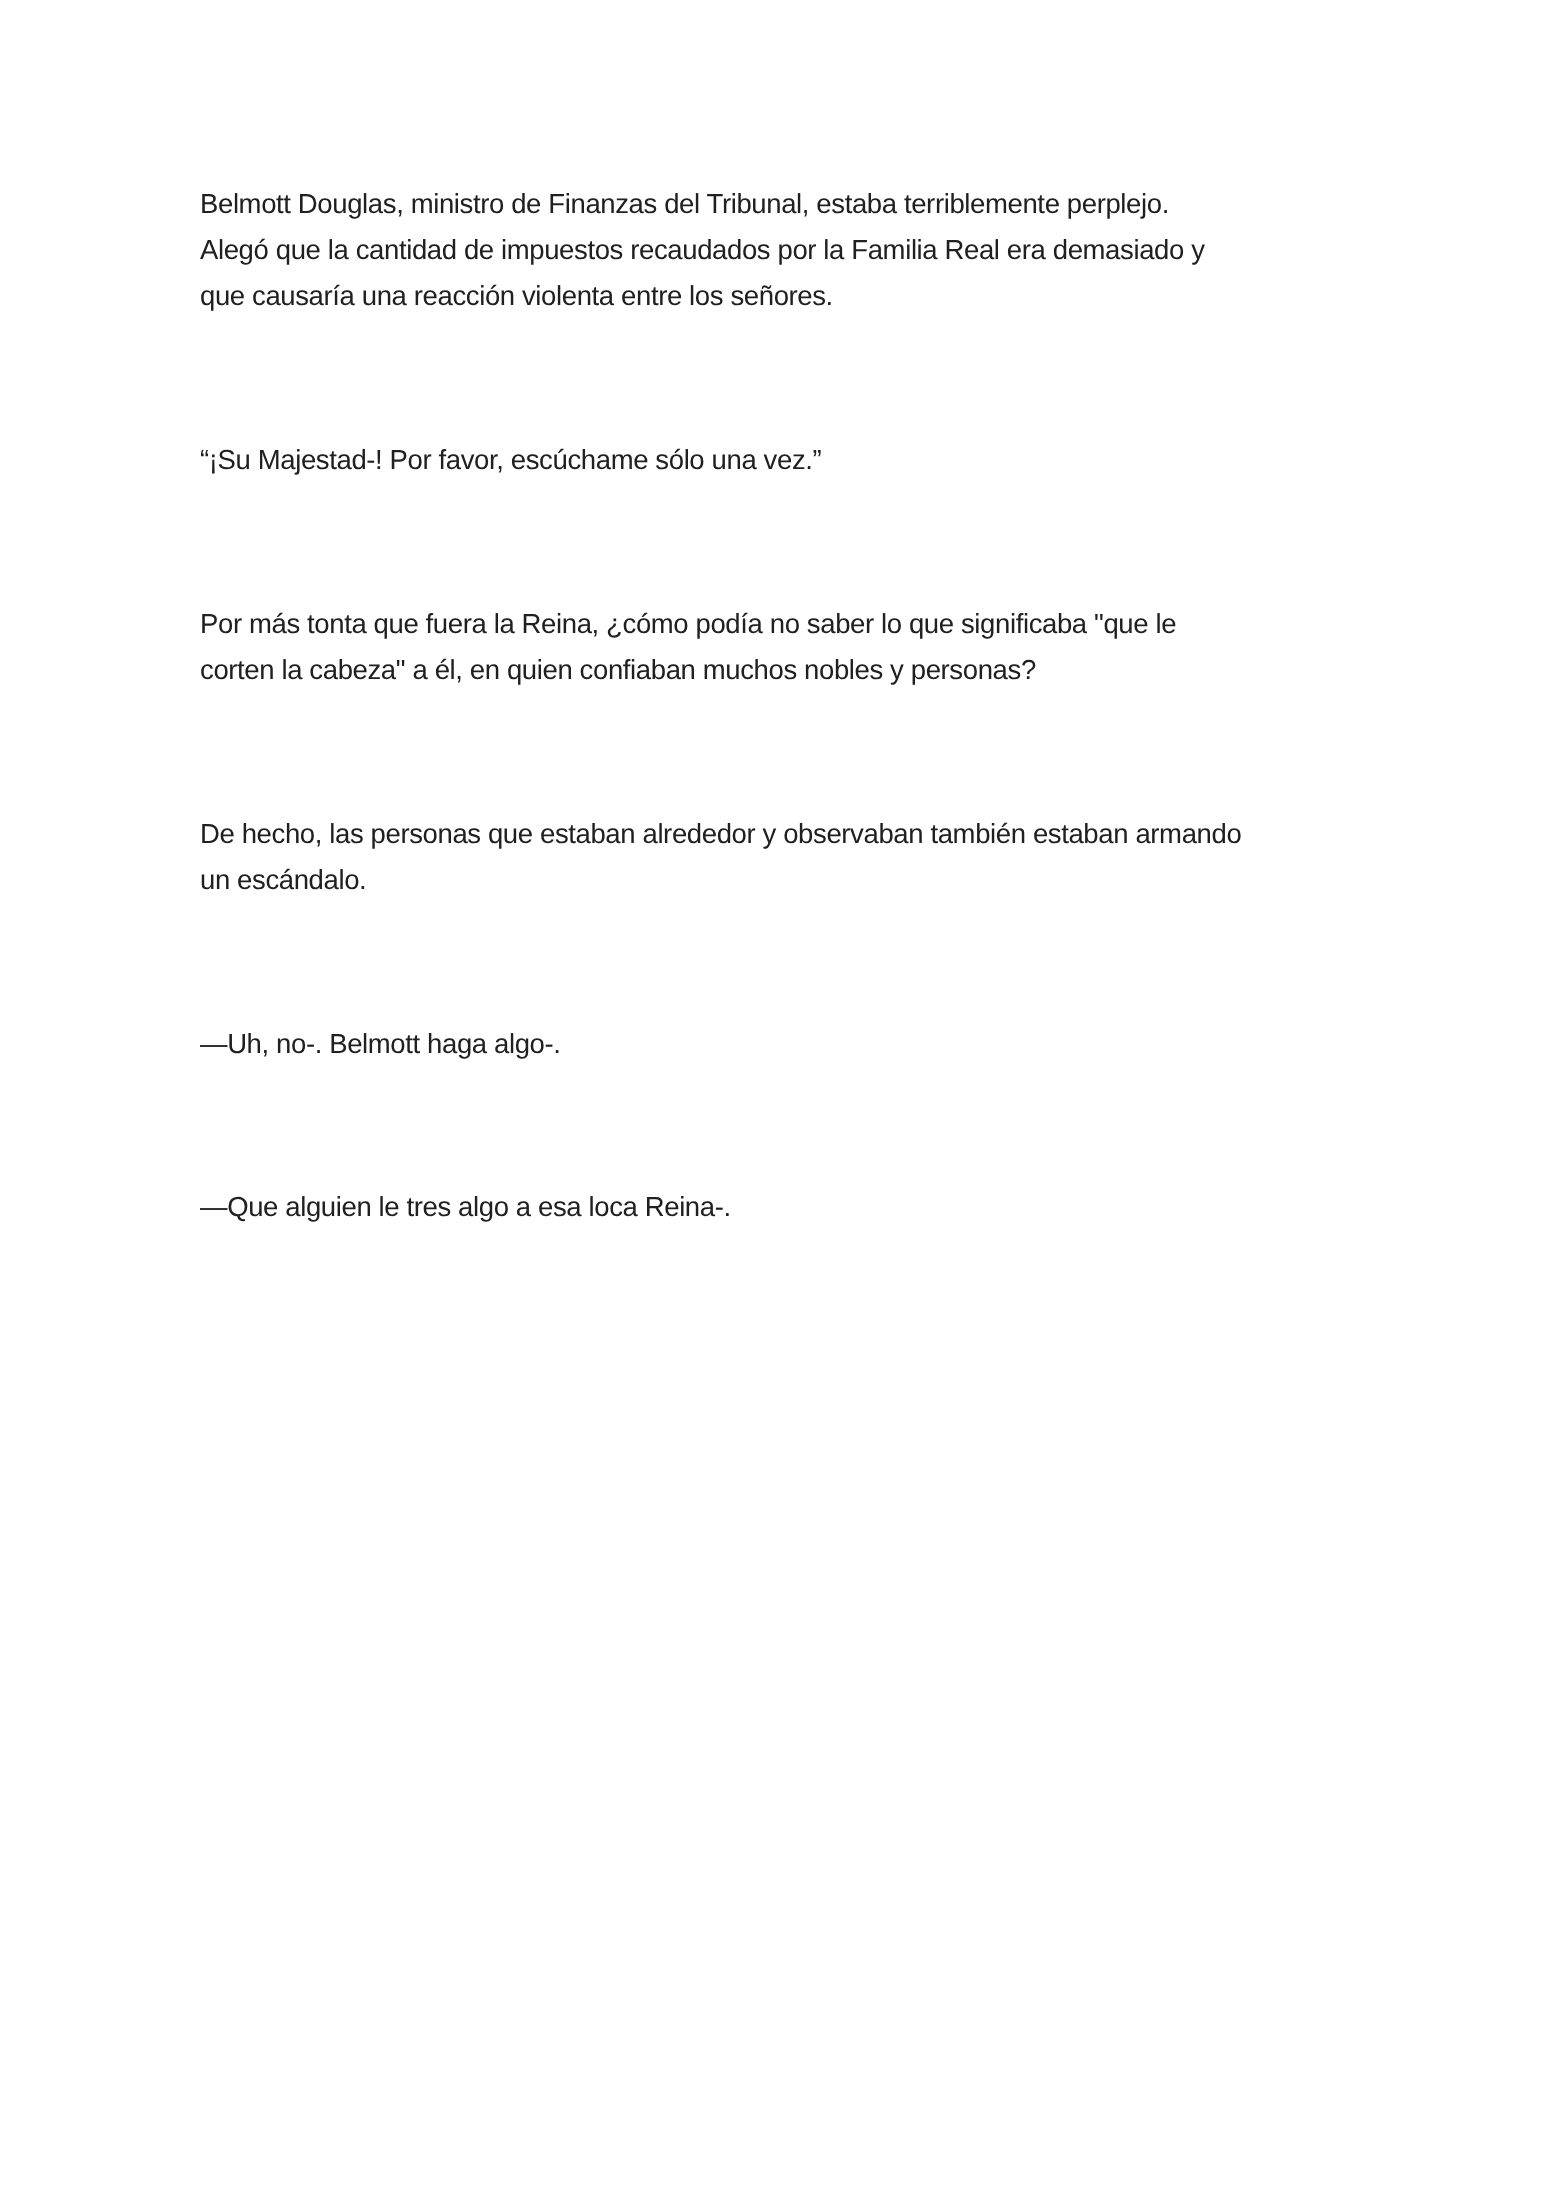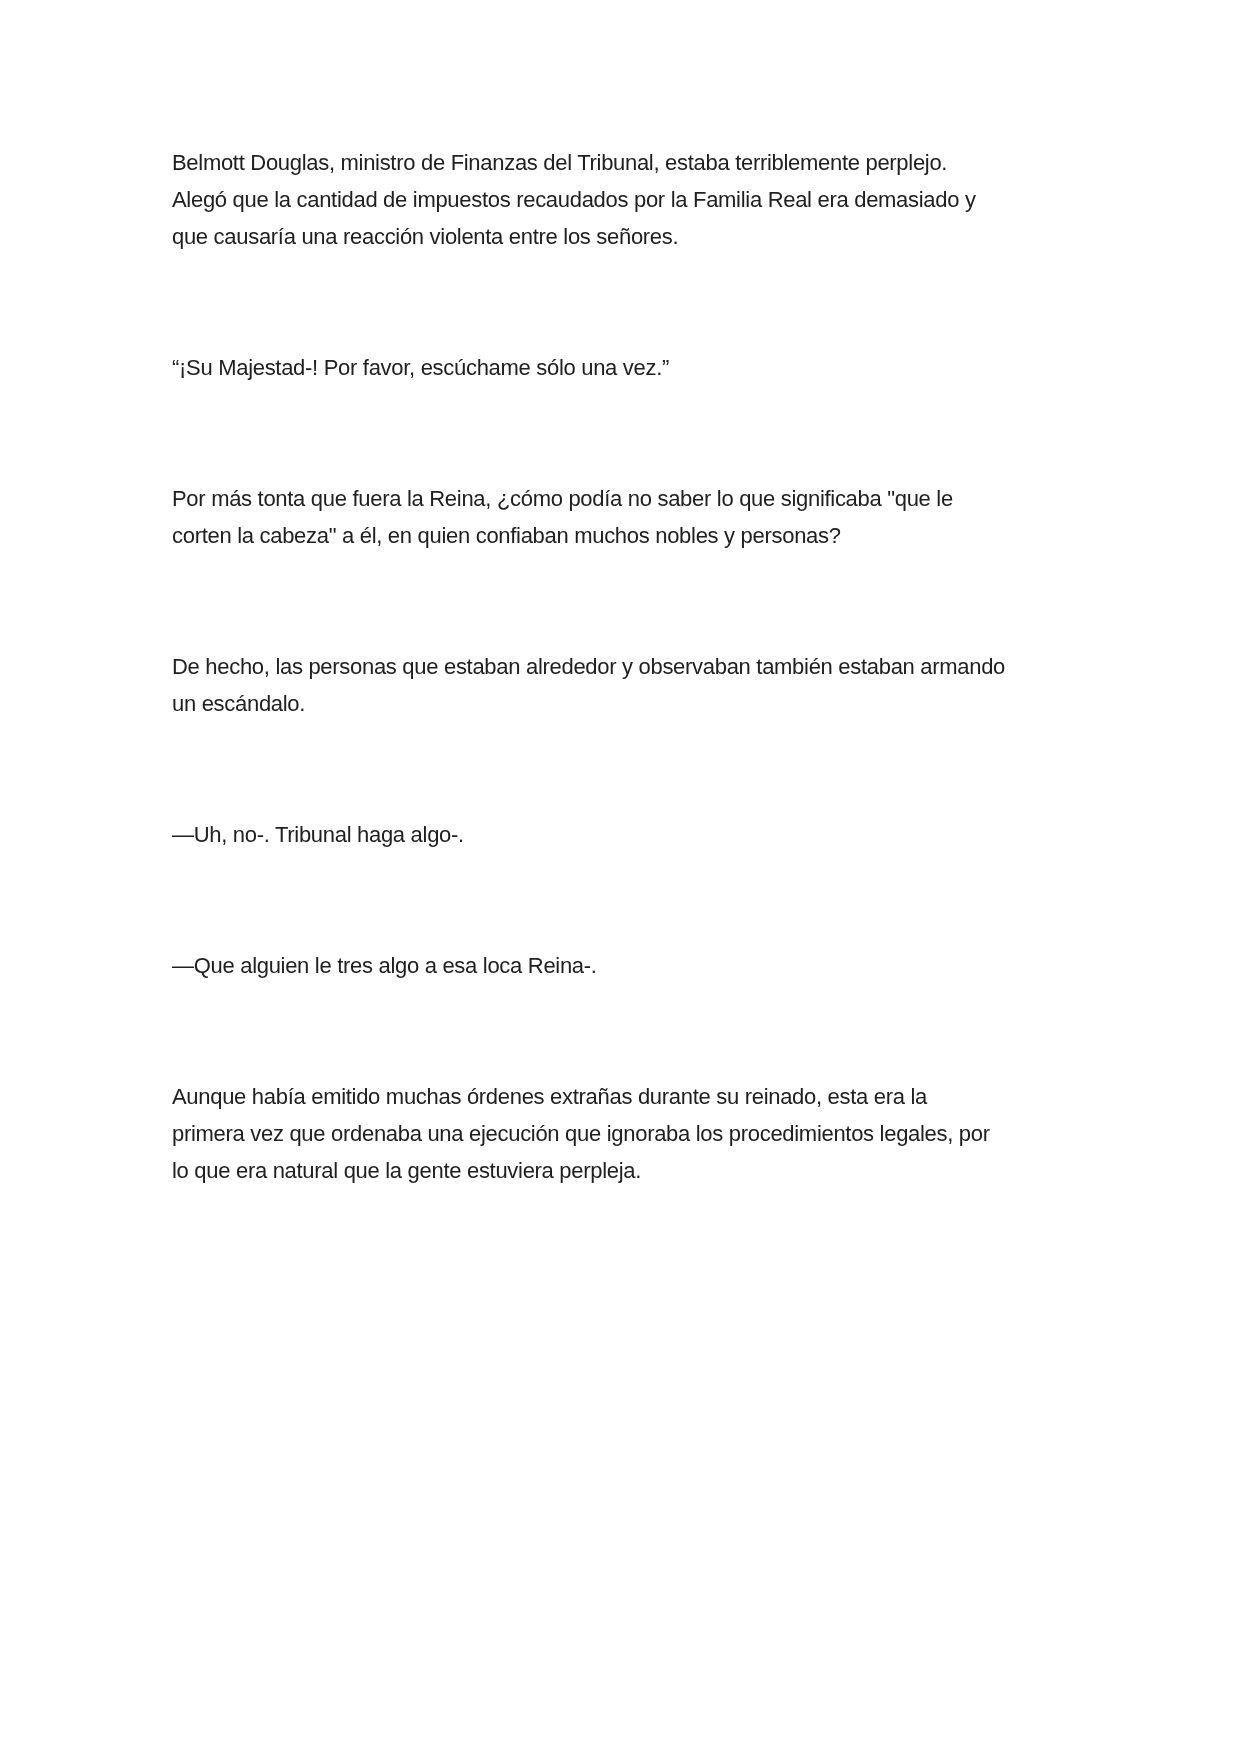--- a/index.html
+++ b/index.html
@@ -12,21 +12,21 @@
       position: relative;
       width: 1240px;
       height: 1755px;
       background: #ffffff;
       overflow: hidden;
       font-family: "Liberation Sans", sans-serif;
     }
     .text-column {
       position: absolute;
       top: 144px;
-      left: 172px;
+      left: 160px;
       width: 920px;
       color: #202020;
     }
     .para {
       margin: 0 0 94px 0;
       font-size: 22px;
       line-height: 37px;
       letter-spacing: -0.3px;
       white-space: pre-line;
       font-weight: 400;
@@ -38,19 +38,16 @@
 <div class="page">
   <div class="text-column">
     <p class="para">Belmott Douglas, ministro de Finanzas del Tribunal, estaba terriblemente perplejo.
 Alegó que la cantidad de impuestos recaudados por la Familia Real era demasiado y
 que causaría una reacción violenta entre los señores.</p>
     <p class="para">“¡Su Majestad-! Por favor, escúchame sólo una vez.”</p>
     <p class="para">Por más tonta que fuera la Reina, ¿cómo podía no saber lo que significaba "que le
 corten la cabeza" a él, en quien confiaban muchos nobles y personas?</p>
     <p class="para">De hecho, las personas que estaban alrededor y observaban también estaban armando
 un escándalo.</p>
-    <p class="para">—Uh, no-. Tribunal haga algo-.</p>
+    <p class="para">—Uh, no-. Belmott haga algo-.</p>
     <p class="para">—Que alguien le tres algo a esa loca Reina-.</p>
-    <p class="para">Aunque había emitido muchas órdenes extrañas durante su reinado, esta era la
-primera vez que ordenaba una ejecución que ignoraba los procedimientos legales, por
-lo que era natural que la gente estuviera perpleja.</p>
   </div>
 </div>
 
 </body></html>

